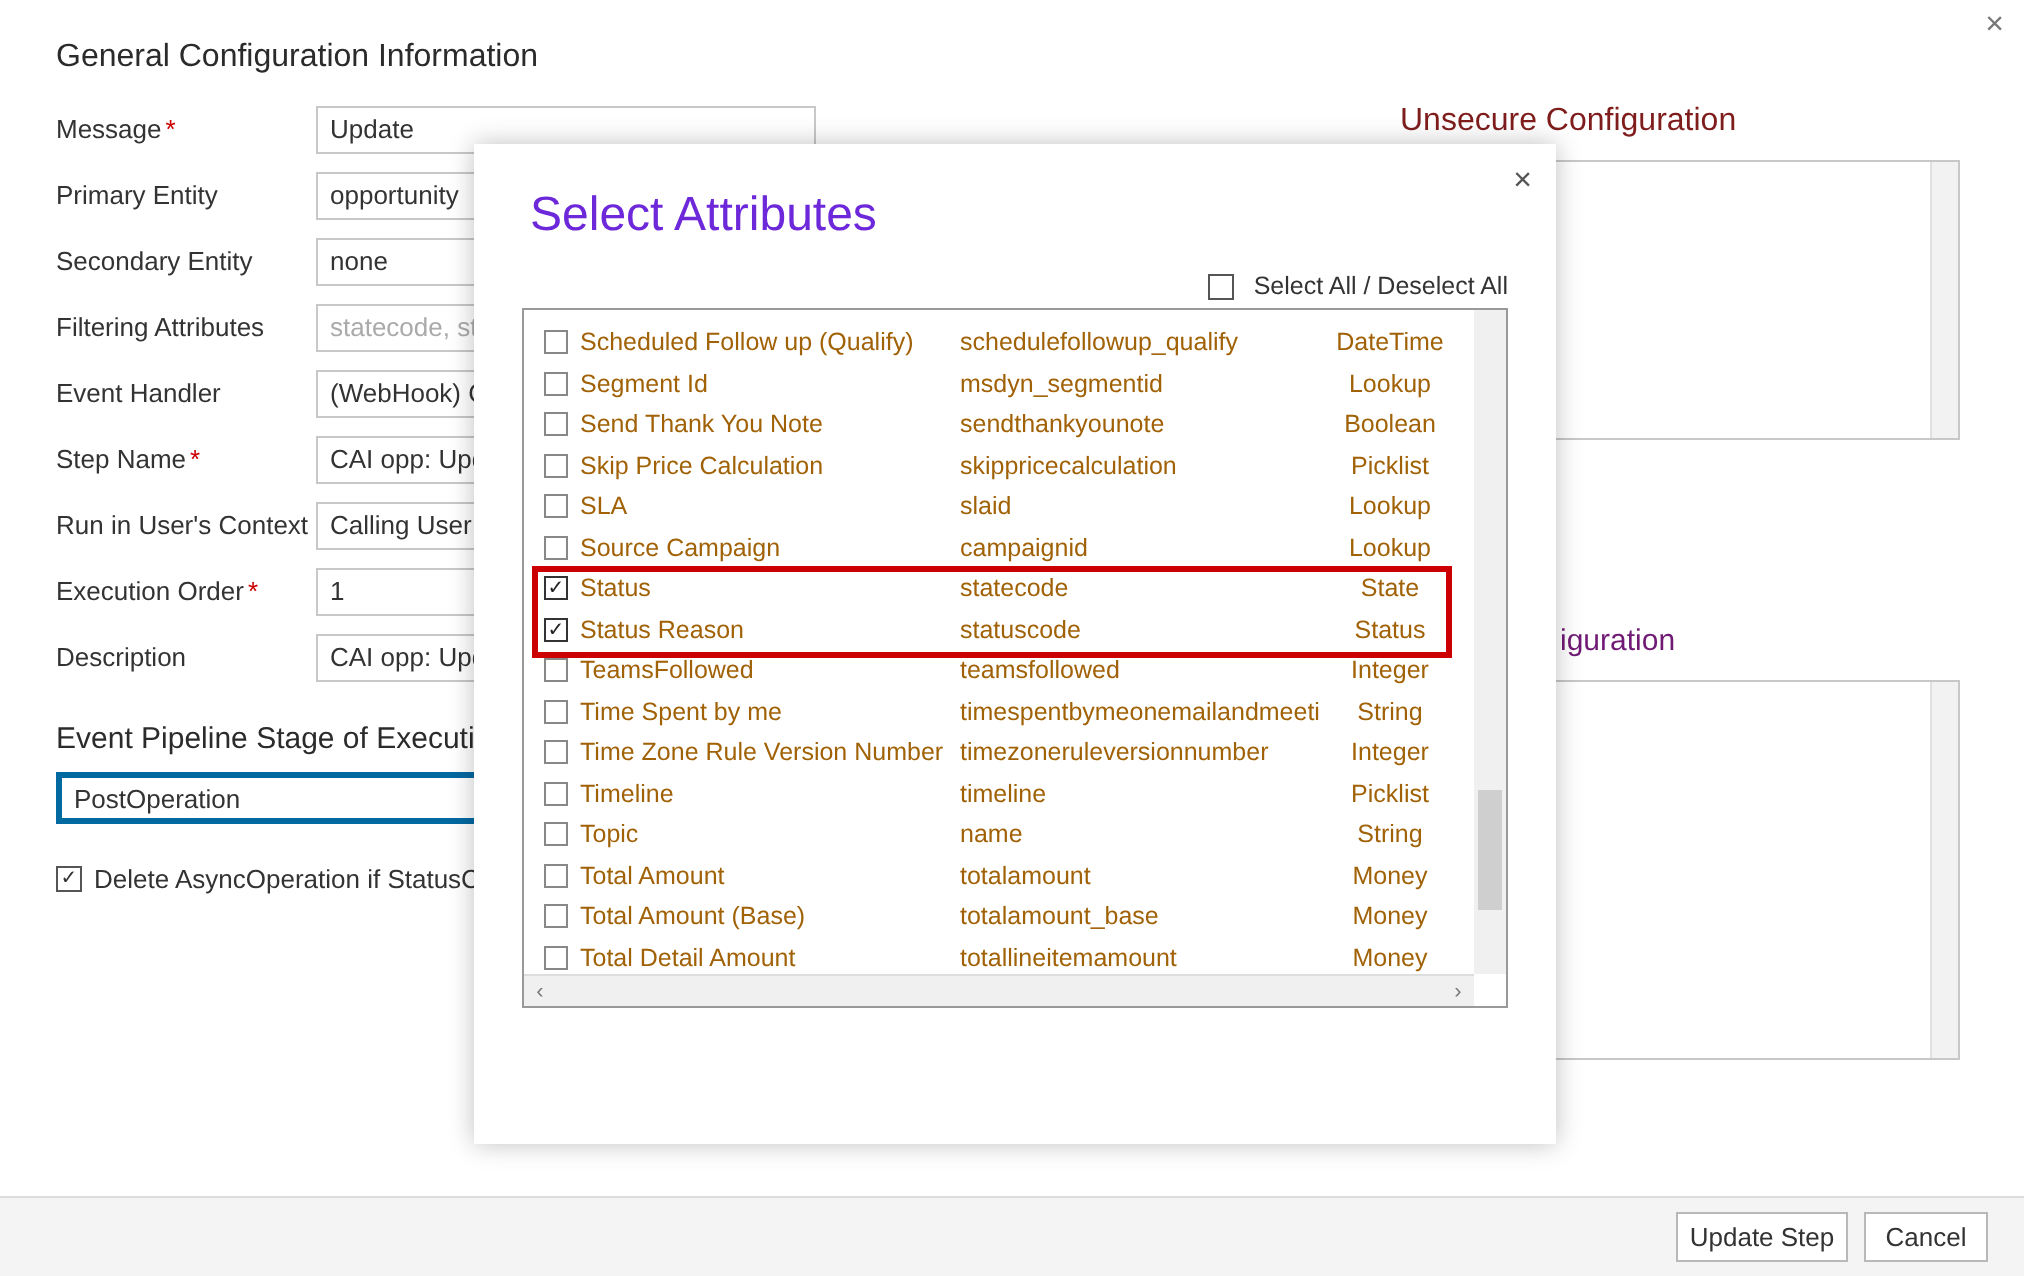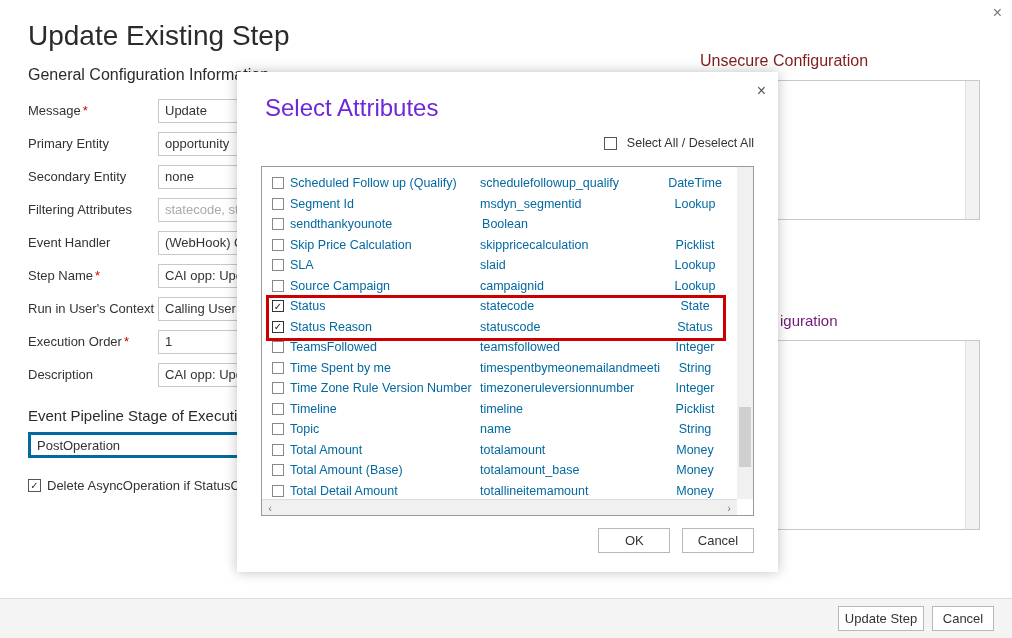--- a/index.html
+++ b/index.html
@@ -165,40 +165,40 @@
   }
   .modal-close {
     position:absolute;
     right: 12px; top: 10px;
     font-size: 16px; color: #555; cursor:pointer;
   }
   .select-all-row {
     text-align: right;
     font-size: 12.5px;
     color:#333;
-    margin-bottom: 16px;
+    margin-bottom: 4px;
   }
   .select-all-row .cb { vertical-align: middle; }
   .attr-box {
     border: 1px solid #999;
     height: 350px;
     position: relative;
     overflow: hidden;
     background:#fff;
   }
   .attr-scroll {
     position:absolute;
     top:0; left:0; right:0;
     padding: 6px 18px 6px 10px;
   }
   .attr-row {
     display:flex;
     align-items:center;
     height: 20.5px;
-    color: #0369a1;
+    color: #a16207;
     font-size: 12.5px;
   }
   .attr-row .acb {
     width:12px; height:12px;
     border:1px solid #888;
     margin-right: 6px;
     flex:0 0 12px;
     background:#fff;
     display:inline-flex;
     align-items:center;
@@ -263,21 +263,20 @@
   }
   .footer .btn { min-width: 86px; }
   .footer .btn.small { min-width: 62px; }
 </style>
 </head>
 <body>
 
 <div class="page">
   <span class="close-x">×</span>
 
-  <h1 class="title">Update Existing Step</h1>
 
   <div class="form-area">
     <div class="subtitle">General Configuration Information</div>
 
     <div class="form-row">
       <div class="form-label"><span>Message</span><span class="req">*</span></div>
       <div class="form-field">Update</div>
     </div>
     <div class="form-row">
       <div class="form-label">Primary Entity</div>
@@ -350,20 +349,21 @@
             <span class="c3">DateTime</span>
           </div>
           <div class="attr-row">
             <span class="acb"></span>
             <span class="c1">Segment Id</span>
             <span class="c2">msdyn_segmentid</span>
             <span class="c3">Lookup</span>
           </div>
           <div class="attr-row">
             <span class="acb"></span>
+            <span class="c1">Send Thank You Note</span>
             <span class="c2">sendthankyounote</span>
             <span class="c3">Boolean</span>
           </div>
           <div class="attr-row">
             <span class="acb"></span>
             <span class="c1">Skip Price Calculation</span>
             <span class="c2">skippricecalculation</span>
             <span class="c3">Picklist</span>
           </div>
           <div class="attr-row">
@@ -444,23 +444,19 @@
 
       <div class="vscroll">
         <div class="thumb" style="top:240px; height:60px;"></div>
       </div>
       <div class="hscroll">
         <span class="arrow" style="left:0">‹</span>
         <span class="arrow" style="right:0">›</span>
       </div>
     </div>
 
-    <div class="modal-buttons">
-      <span class="btn">OK</span>
-      <span class="btn">Cancel</span>
-    </div>
   </div>
 </div>
 
 <div class="footer">
   <span class="btn">Update Step</span>
   <span class="btn small">Cancel</span>
 </div>
 
 </body></html>

